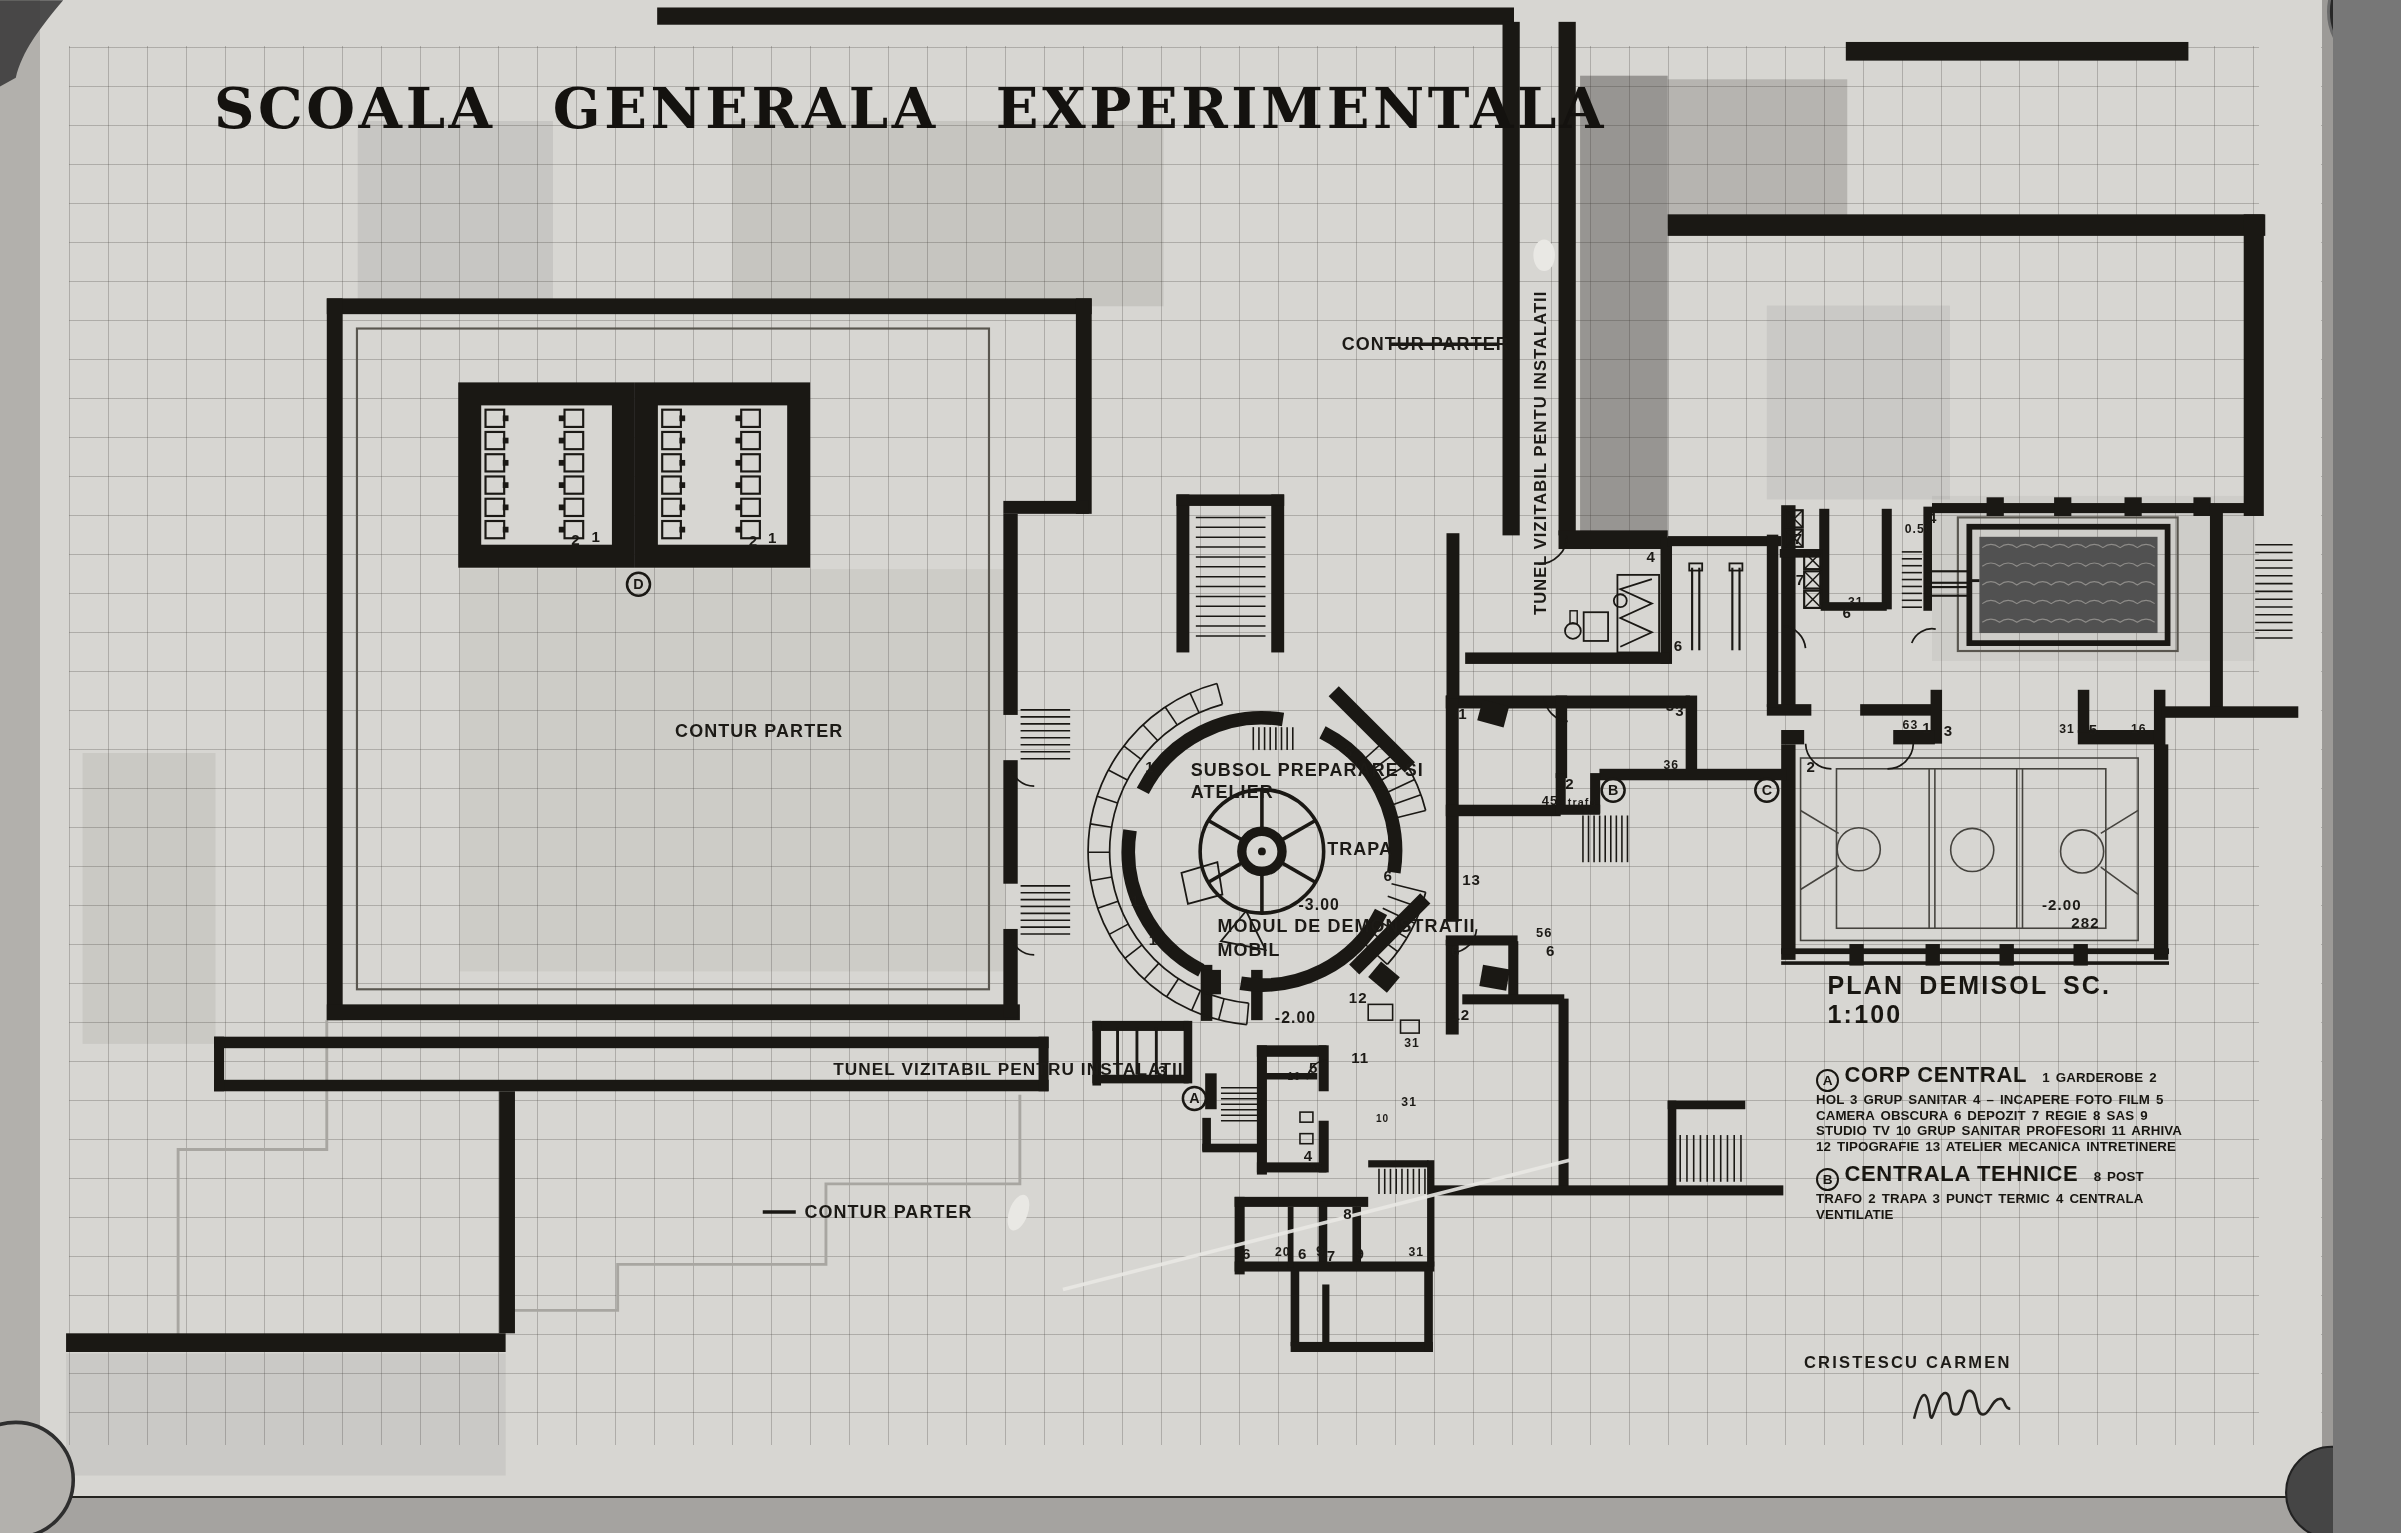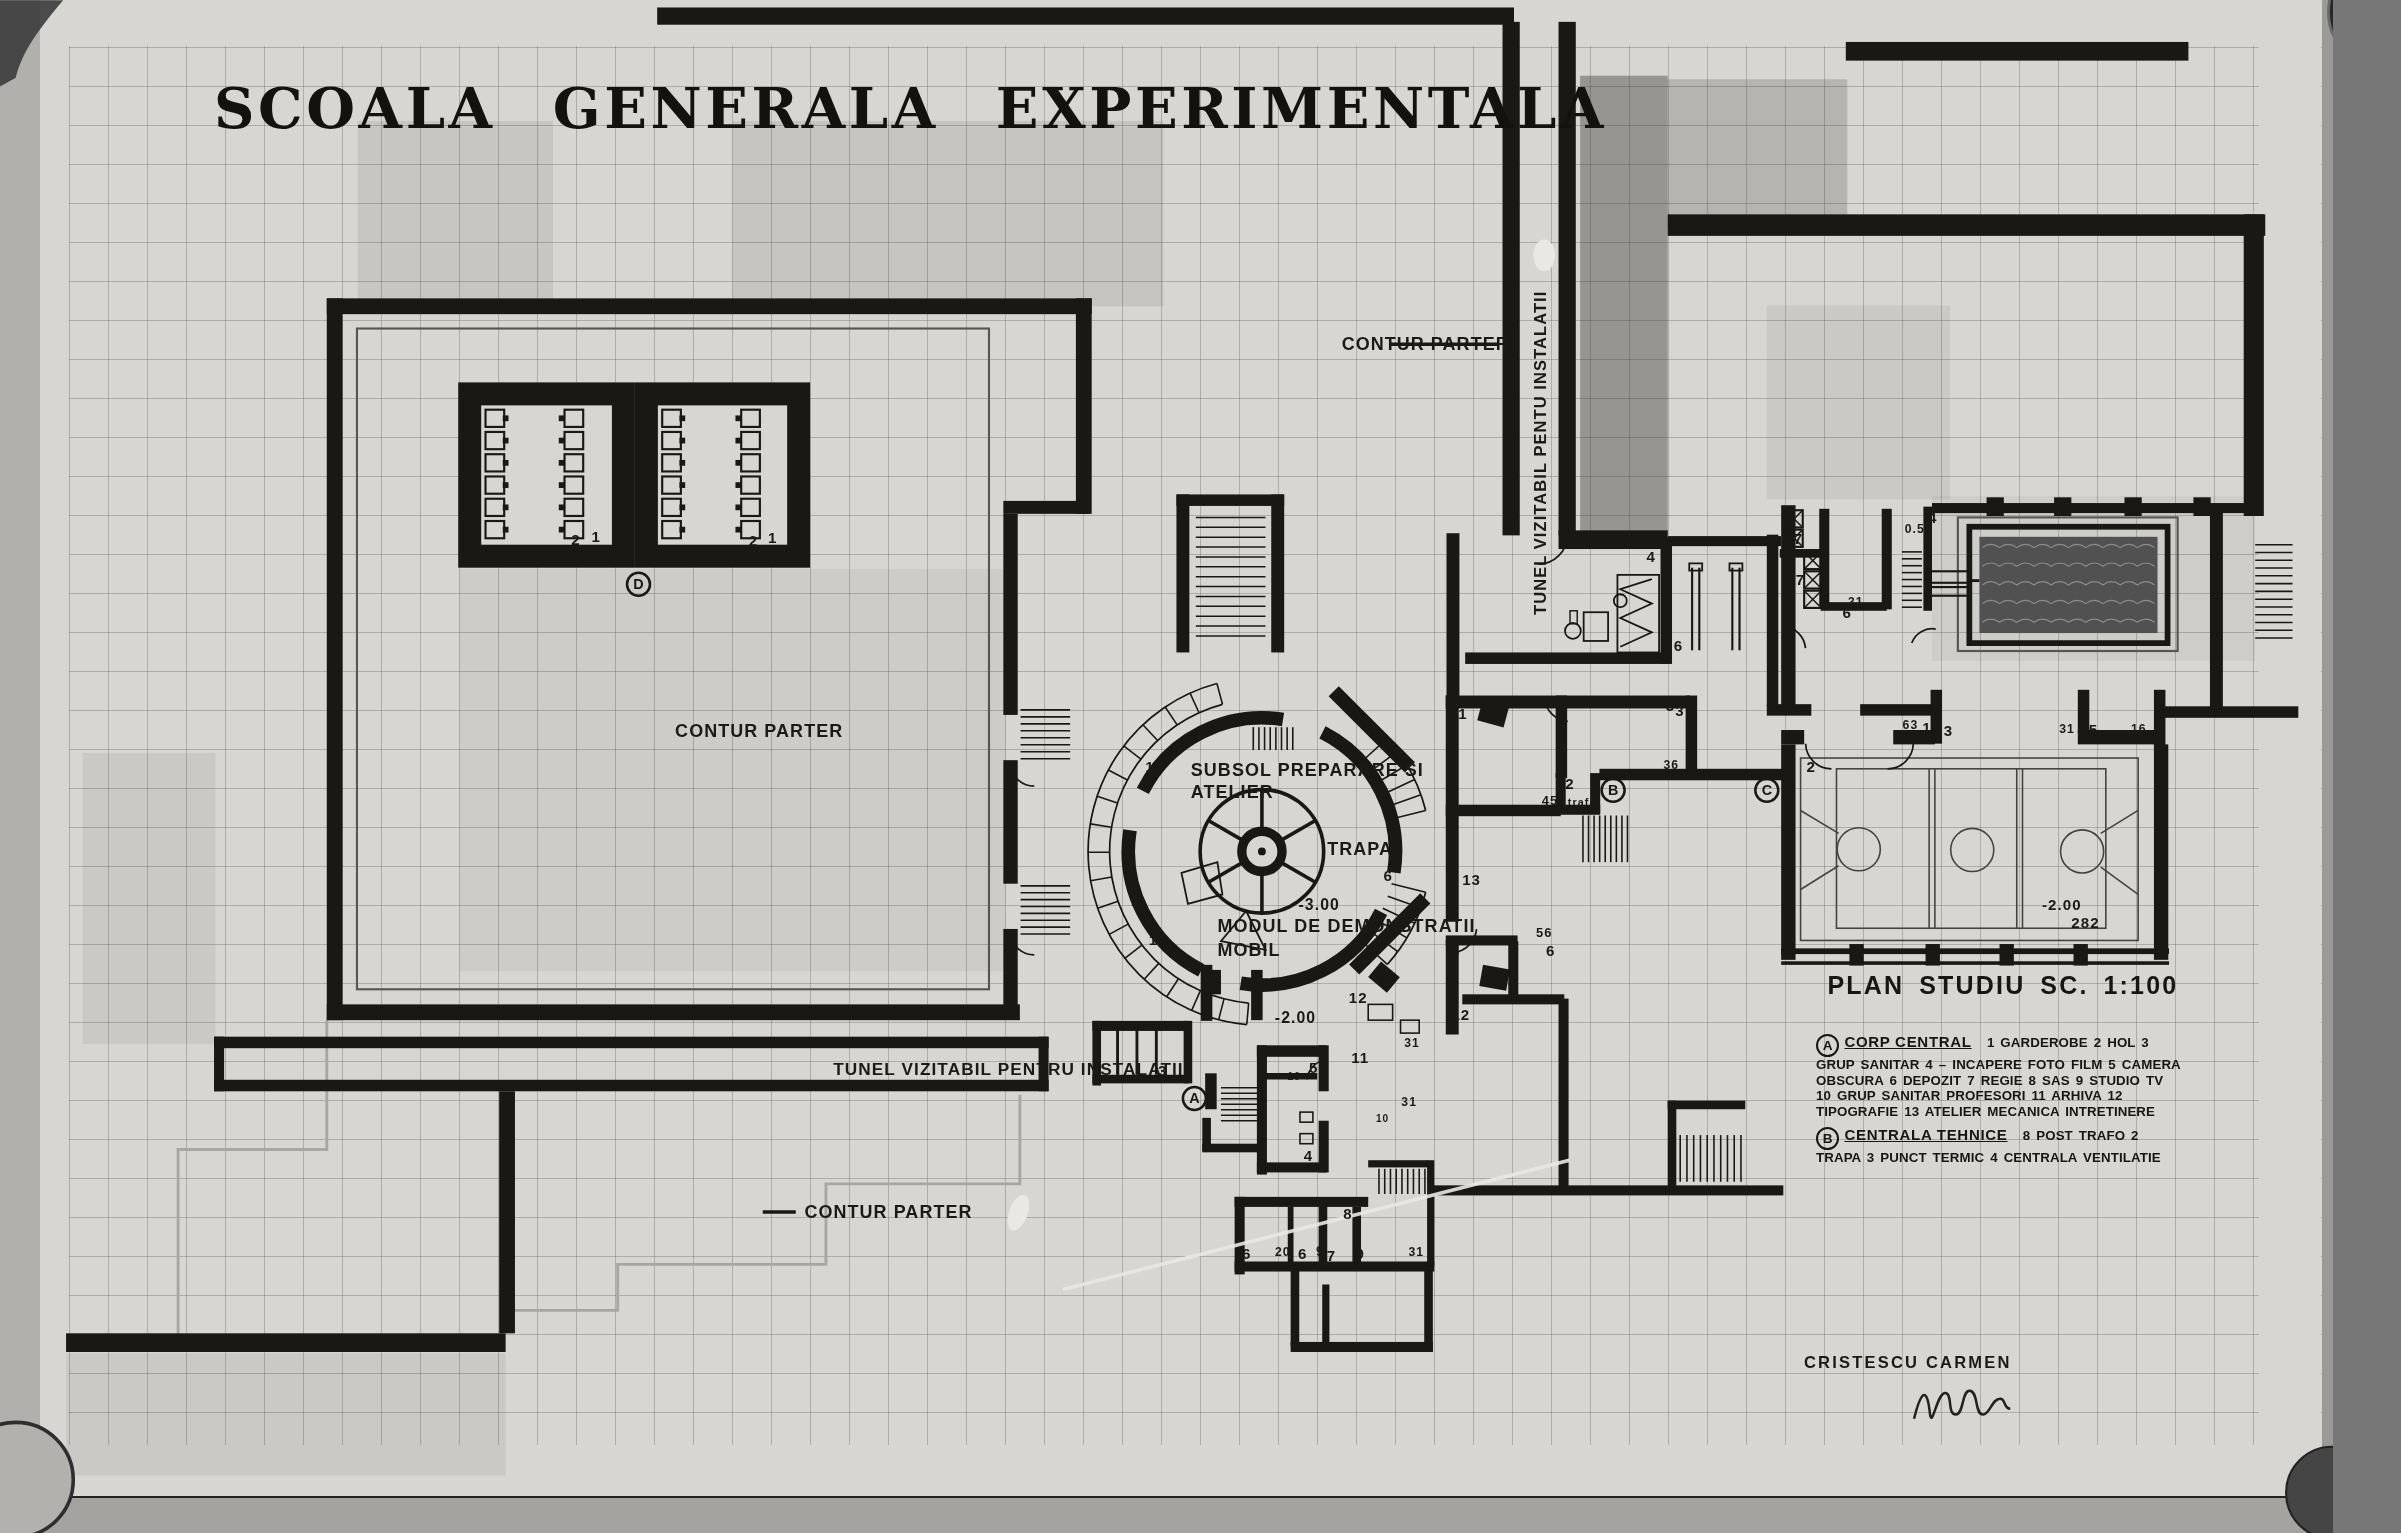--- a/index.html
+++ b/index.html
@@ -26,21 +26,21 @@
          letter-spacing:3.6px;word-spacing:34px;color:#14120f;white-space:nowrap;}
 
   svg.plan{position:absolute;left:0;top:0;z-index:3;}
 
   .legend{position:absolute;left:1816px;top:971px;width:368px;z-index:4;color:#181611;}
   .legend h2{margin:0 0 33px 11.5px;font-size:25px;font-weight:bold;letter-spacing:2.2px;word-spacing:5.7px;}
   .lg-item{margin:0 0 7.2px 0;font-weight:bold;line-height:1.16;}
   .badge{display:inline-block;width:19.4px;height:19.4px;border:2.2px solid #181611;border-radius:50%;
          text-align:center;font-size:13.6px;line-height:19.4px;font-weight:bold;margin-right:5px;
          vertical-align:-2.9px;}
-  .lg-name{font-size:15px;letter-spacing:0.7px;margin-right:7.2px;text-decoration:underline;}
+  .lg-name{font-size:22px;letter-spacing:0.7px;margin-right:7.2px;}
   .lg-detail{font-size:13.3px;letter-spacing:0.1px;word-spacing:2.2px;margin-left:8px;}
 
   .sig{position:absolute;left:1804px;top:1353px;z-index:4;font-size:16.5px;font-weight:bold;
        letter-spacing:2.2px;color:#1c1a16;}
 </style>
 </head>
 <body>
 
 <div class="photo">
   <div class="board-left"></div>
@@ -566,21 +566,21 @@
         <text x="1894" y="1752" font-size="21" font-weight="bold" fill="#1c1a16" letter-spacing="1.5" text-anchor="middle" font-family="&quot;Liberation Sans&quot;,sans-serif">9</text>
         <text x="1972" y="1749" font-size="17" font-weight="bold" fill="#1c1a16" letter-spacing="1.5" text-anchor="middle" font-family="&quot;Liberation Sans&quot;,sans-serif">31</text>
         <text x="1877" y="1697" font-size="21" font-weight="bold" fill="#1c1a16" letter-spacing="1.5" text-anchor="middle" font-family="&quot;Liberation Sans&quot;,sans-serif">8</text>
       </g>
       <g>
         <path d="M2665,1975 c10,-40 18,-45 22,-8 c3,25 10,-30 22,-28 c10,2 2,30 14,30 c12,0 8,-35 20,-33 c12,2 6,33 18,33 c10,0 12,-22 24,-22 c8,0 4,14 14,14" fill="none" stroke="#24221e" stroke-width="3.5" opacity="1"></path>
       </g>
     </svg>
 
   <div class="legend">
-    <h2>PLAN STUDIU SC. 1:100</h2>
+    <h2>PLAN DEMISOL SC. 1:100</h2>
     <div id="legend-items">
         <div class="lg-item"><span class="badge">A</span><span class="lg-name">CORP CENTRAL</span><span class="lg-detail">1 GARDEROBE 2 HOL 3 GRUP SANITAR 4 – INCAPERE FOTO FILM 5 CAMERA OBSCURA 6 DEPOZIT 7 REGIE 8 SAS 9 STUDIO TV 10 GRUP SANITAR PROFESORI 11 ARHIVA 12 TIPOGRAFIE 13 ATELIER MECANICA INTRETINERE</span></div>
         <div class="lg-item"><span class="badge">B</span><span class="lg-name">CENTRALA TEHNICE</span><span class="lg-detail">8 POST TRAFO 2 TRAPA 3 PUNCT TERMIC 4 CENTRALA VENTILATIE</span></div>
       </div>
   </div>
 
   <div class="sig">CRISTESCU CARMEN</div>
 </div>
 
 

